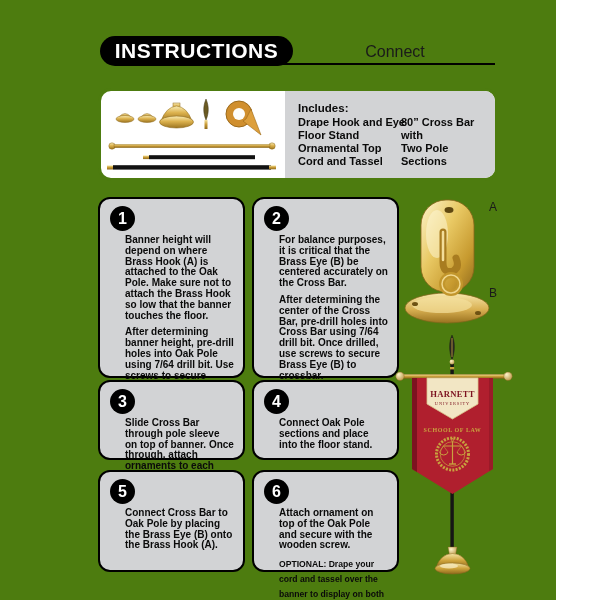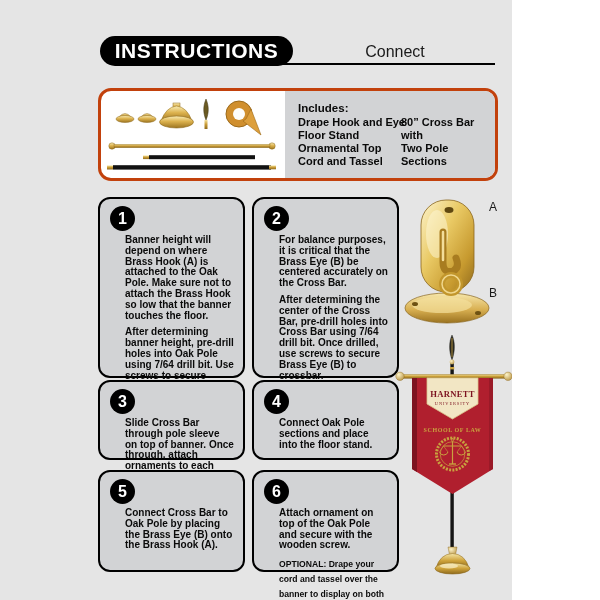--- a/index.html
+++ b/index.html
@@ -1,29 +1,29 @@
 <!DOCTYPE html>
 <html><head>
 <meta charset="utf-8">
 <style>
   html,body{margin:0;padding:0;background:#fff;}
-  .page{position:relative;width:512px;height:600px;background:#e5e5e5;
+  .page{position:relative;width:556px;height:600px;background:#4d7c0f;
         font-family:"Liberation Sans",sans-serif;overflow:hidden;color:#0a0a0a;}
 
   
   .hdr-line{position:absolute;left:112px;top:63px;width:383px;height:2px;background:#000;}
   .hdr-box{position:absolute;left:100px;top:36px;width:193px;height:30px;background:#000;
            border-radius:15px;display:flex;align-items:center;justify-content:center;}
   .hdr-title{color:#fff;font-weight:bold;font-size:21px;letter-spacing:.5px;}
   .product{position:absolute;left:340px;top:43px;width:110px;text-align:center;
            font-size:16px;color:#1a1a1a;}
 
   
   .includes-box{position:absolute;left:98px;top:88px;width:394px;height:87px;background:#fff;
-                border:3px solid #c2410c;border-radius:13px;overflow:hidden;}
+                border:3px solid #4d7c0f;border-radius:13px;overflow:hidden;}
   .includes-gray{position:absolute;left:184px;top:0;right:0;bottom:0;background:#d2d3d5;}
   .inc-head{position:absolute;left:197px;top:11px;font-size:11.5px;font-weight:bold;}
   .inc-col{position:absolute;top:25px;font-size:11px;font-weight:bold;line-height:13px;}
   .inc-col1{left:197px;}
   .inc-col2{left:300px;}
   .indent{padding-left:10px;}
 
   
   .step{position:absolute;background:#d2d3d5;border:2.5px solid #000;border-radius:12px;
         padding:7px 9px 5px 9px;box-sizing:border-box;}

